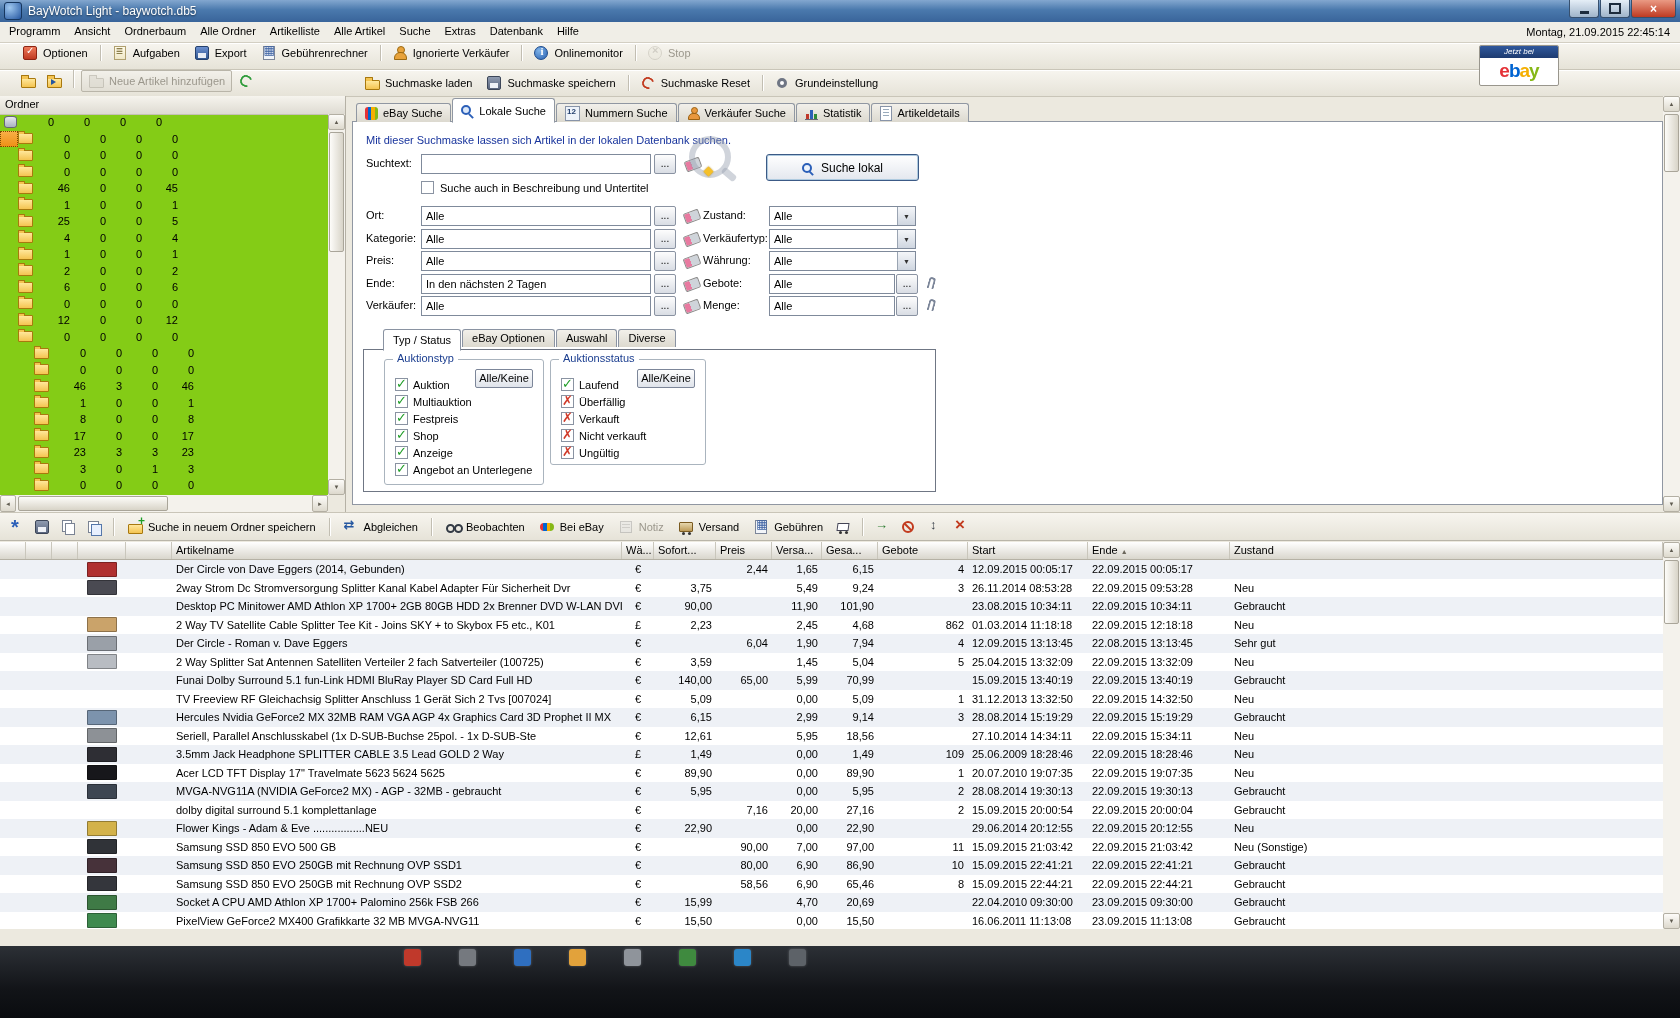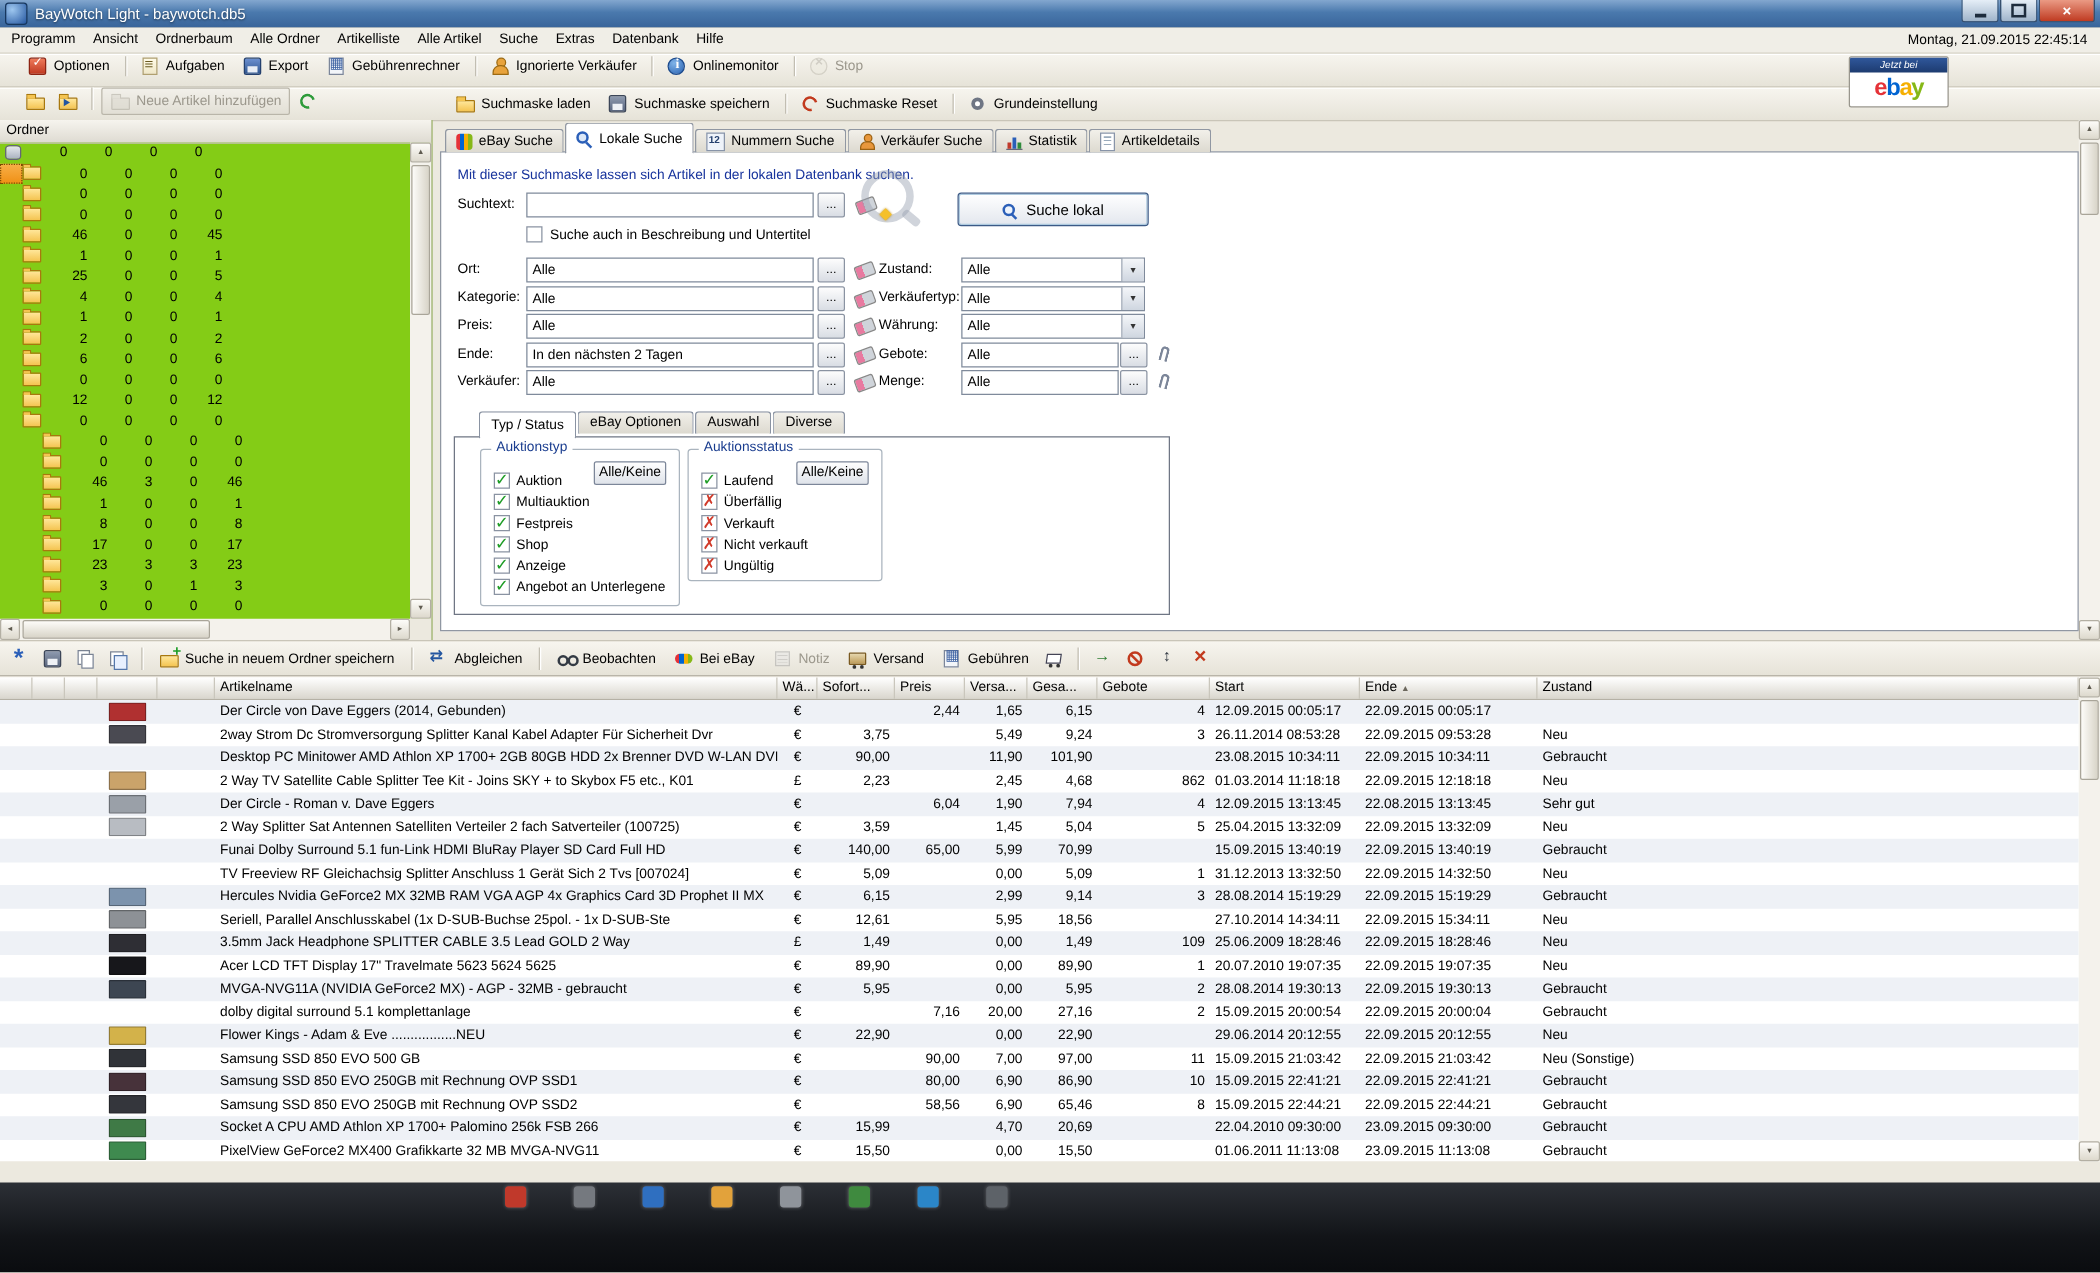--- a/index.html
+++ b/index.html
@@ -1307,21 +1307,21 @@
             <span class="thumb-img" style="background: rgb(63, 138, 79);"></span>
           </div>
           <div class="tc w-c5"></div>
           <div class="tc w-name">PixelView GeForce2 MX400 Grafikkarte 32 MB MVGA-NVG11</div>
           <div class="tc w-cur">€</div>
           <div class="tc w-sofort num">15,50</div>
           <div class="tc w-preis num"></div>
           <div class="tc w-versand num">0,00</div>
           <div class="tc w-gesamt num">15,50</div>
           <div class="tc w-gebote num"></div>
-          <div class="tc w-start">01.06.2011 11:13:08</div>
+          <div class="tc w-start">16.06.2011 11:13:08</div>
           <div class="tc w-ende">23.09.2015 11:13:08</div>
           <div class="tc w-zustand">Gebraucht</div>
         </div>
       </div>
   </div>
 
   <div class="sbar" id="scroll-table">
     <div class="sb-btn">▲</div>
     <div class="sb-track">
         <div class="sb-thumb" style="top:2px;height:64px"></div>

